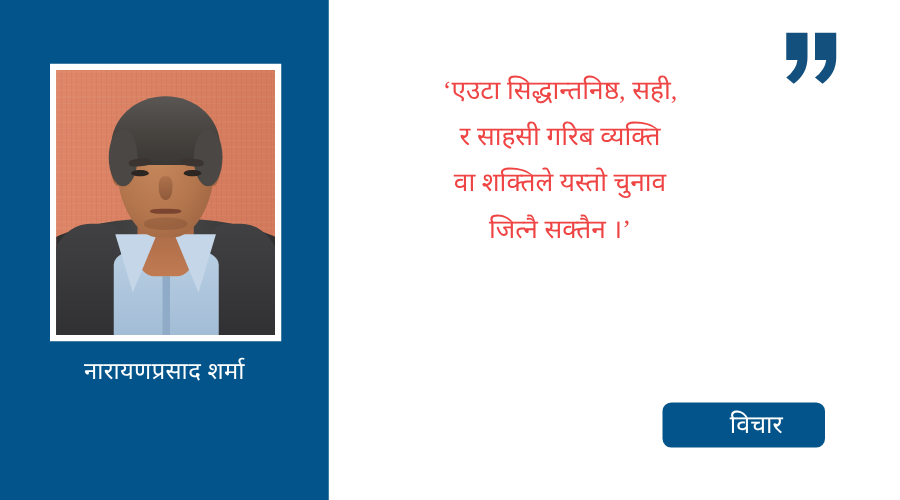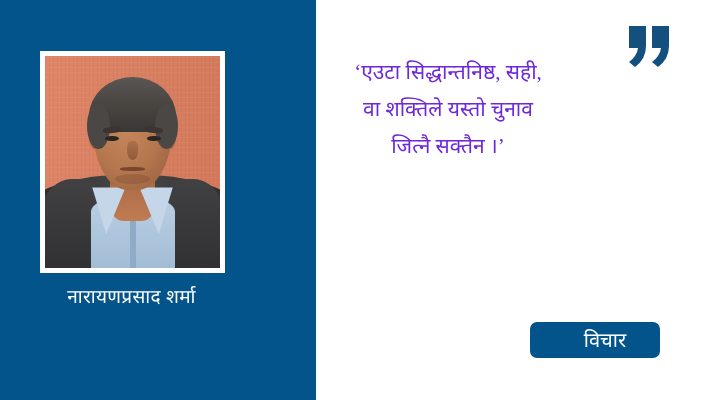--- a/index.html
+++ b/index.html
@@ -12,21 +12,21 @@
   #card {
     position:relative;
     width:720px; height:400px;
     background:#ffffff;
   }
 
   
   #left-panel {
     position:absolute;
     left:0; top:0;
-    width:316px; height:400px;
+    width:263px; height:400px;
     background:#02548a;
   }
 
   
   #photo-frame {
     position:absolute;
     left:40px; top:51px;
     width:185px; height:222px;
     background:#ffffff;
     padding:5px;
@@ -174,21 +174,21 @@
     left:627px; top:26px;
     width:48px; height:42px;
   }
   #quote-mark svg { display:block; }
 
   #quote-text {
     position:absolute;
     left:268px; top:54px;
     width:360px;
     text-align:center;
-    color:#6d28d9;
+    color:#ef4444;
     font-family:"Liberation Serif", serif;
     font-size:21px;
     line-height:37px;
     white-space:nowrap;
   }
   #quote-text .qline { display:block; }
 
   #tag-badge {
     position:absolute;
     left:530px; top:322px;
@@ -246,20 +246,21 @@
 
   <div id="quote-mark">
     <svg width="48" height="42" viewBox="0 0 48 42" aria-hidden="true">
       <path d="M2 0 H19 V20 Q19 33 8 41 L2 36 Q10 30 11 22 H2 Z" fill="#14507e"></path>
       <path d="M25 0 H42 V20 Q42 33 31 41 L25 36 Q33 30 34 22 H25 Z" fill="#14507e"></path>
     </svg>
   </div>
 
   <div id="quote-text">
     <span class="qline">‘एउटा सिद्धान्तनिष्ठ, सही,</span>
+    <span class="qline">र साहसी गरिब व्यक्ति</span>
     <span class="qline">वा शक्तिले यस्तो चुनाव</span>
     <span class="qline">जित्नै सक्तैन ।’</span>
   </div>
 
   <div id="tag-badge">
     <span>विचार</span>
   </div>
 
 </div>
 

